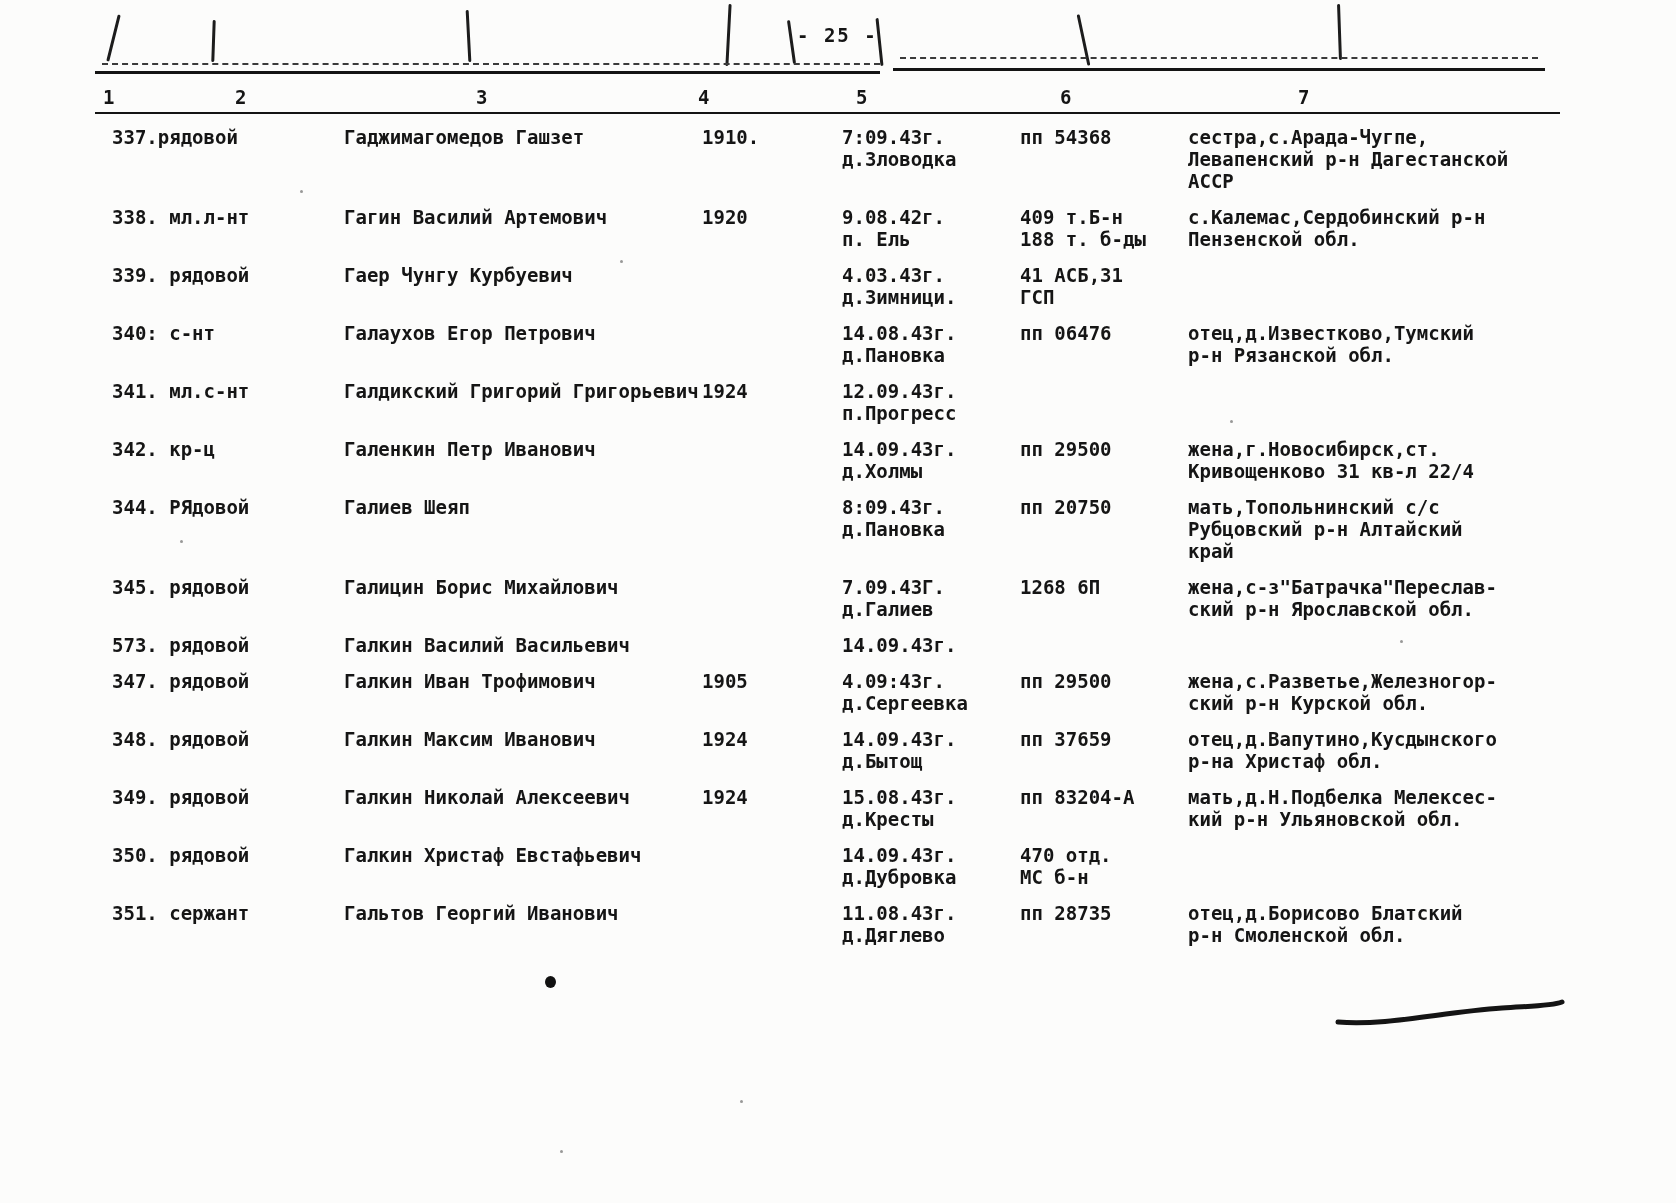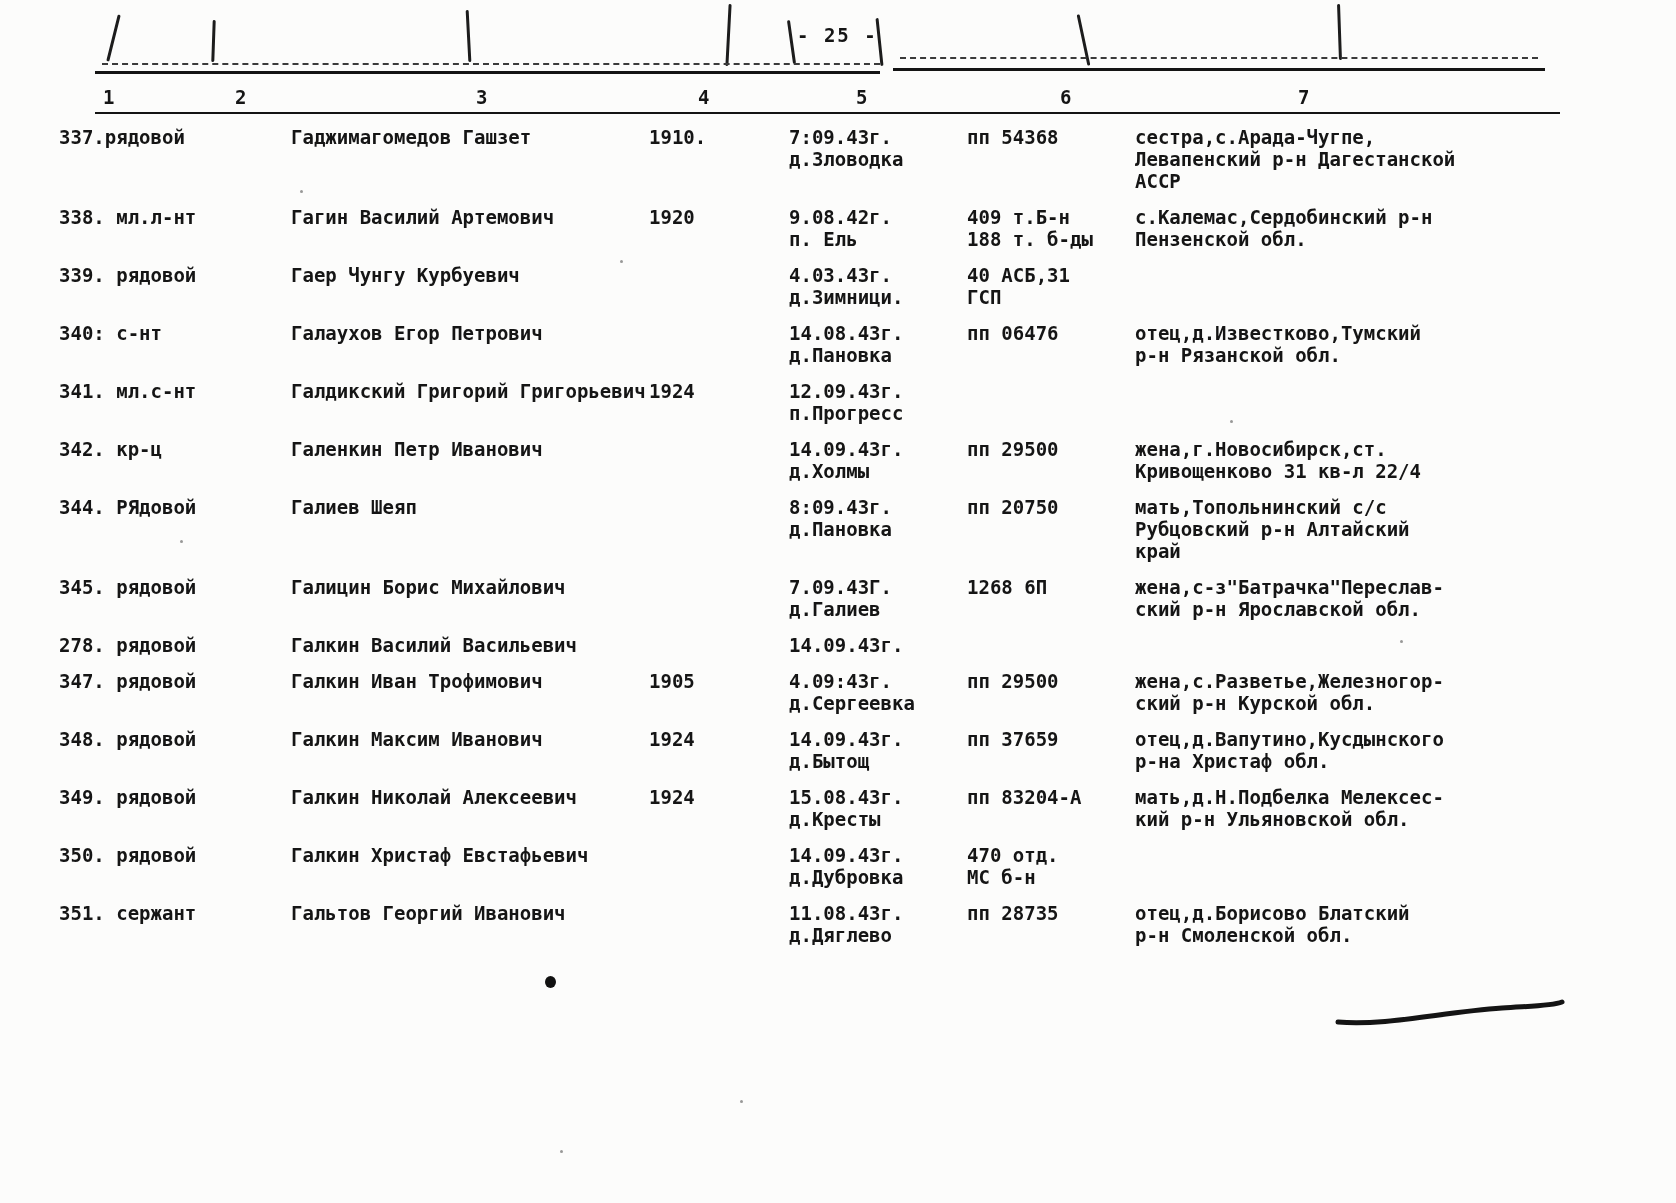--- a/index.html
+++ b/index.html
@@ -24,21 +24,21 @@
   .dr-left  { left:102px; top:63px; width:778px; }
   .dr-right { left:900px; top:57px; width:638px; }
   .rule { position:absolute; background:#141414; }
   .rule-top-left  { left:95px;  top:71px;  width:785px; height:3px; }
   .rule-top-right { left:893px; top:68px;  width:652px; height:3px; }
   .rule-mid       { left:95px;  top:112px; width:1465px; height:2px; }
   .col-head { position:absolute; top:86px; }
   .ch1 { left:103px; } .ch2 { left:235px; } .ch3 { left:476px; }
   .ch4 { left:698px; } .ch5 { left:856px; } .ch6 { left:1060px; } .ch7 { left:1298px; }
   
-  .table { position:absolute; left:0; top:126px; width:1358px; padding-left:59px; }
+  .table { position:absolute; left:0; top:126px; width:1358px; padding-left:112px; }
   .row { display:grid; grid-template-columns:232px 358px 140px 178px 168px auto; margin-bottom:14px; }
   .row > div { white-space:pre; }
   .row > div > div { line-height:22px; }
   
   .ink-dot { position:absolute; left:545px; top:976px; width:11px; height:12px; background:#111; border-radius:50%; }
   .bottom-stroke { position:absolute; left:1332px; top:992px; }
   .speck { position:absolute; width:3px; height:3px; background:#555; border-radius:50%; opacity:.6; }
 </style>
 </head>
 <body>
@@ -89,21 +89,21 @@
       <div><div>9.08.42г.</div><div>п. Ель</div></div>
       <div><div>409 т.Б-н</div><div>188 т. б-ды</div></div>
       <div><div>с.Калемас,Сердобинский р-н</div><div>Пензенской обл.</div><div></div></div>
     </div>
 
     <div class="row">
       <div><div>339. рядовой</div></div>
       <div><div>Гаер Чунгу Курбуевич</div></div>
       <div><div></div><div></div></div>
       <div><div>4.03.43г.</div><div>д.Зимници.</div></div>
-      <div><div>40 АСБ,31</div><div>ГСП</div></div>
+      <div><div>41 АСБ,31</div><div>ГСП</div></div>
       <div><div></div><div></div><div></div></div>
     </div>
 
     <div class="row">
       <div><div>340: с-нт</div></div>
       <div><div>Галаухов Егор Петрович</div></div>
       <div><div></div><div></div></div>
       <div><div>14.08.43г.</div><div>д.Пановка</div></div>
       <div><div>пп 06476</div><div></div></div>
       <div><div>отец,д.Известково,Тумский</div><div>р-н Рязанской обл.</div><div></div></div>
@@ -140,21 +140,21 @@
     <div class="row">
       <div><div>345. рядовой</div></div>
       <div><div>Галицин Борис Михайлович</div></div>
       <div><div></div><div></div></div>
       <div><div>7.09.43Г.</div><div>д.Галиев</div></div>
       <div><div>1268 6П</div><div></div></div>
       <div><div>жена,с-з"Батрачка"Переслав-</div><div>ский р-н Ярославской обл.</div><div></div></div>
     </div>
 
     <div class="row">
-      <div><div>278. рядовой</div></div>
+      <div><div>573. рядовой</div></div>
       <div><div>Галкин Василий Васильевич</div></div>
       <div><div></div><div></div></div>
       <div><div>14.09.43г.</div><div></div></div>
       <div><div></div><div></div></div>
       <div><div></div><div></div><div></div></div>
     </div>
 
     <div class="row">
       <div><div>347. рядовой</div></div>
       <div><div>Галкин Иван Трофимович</div></div>

